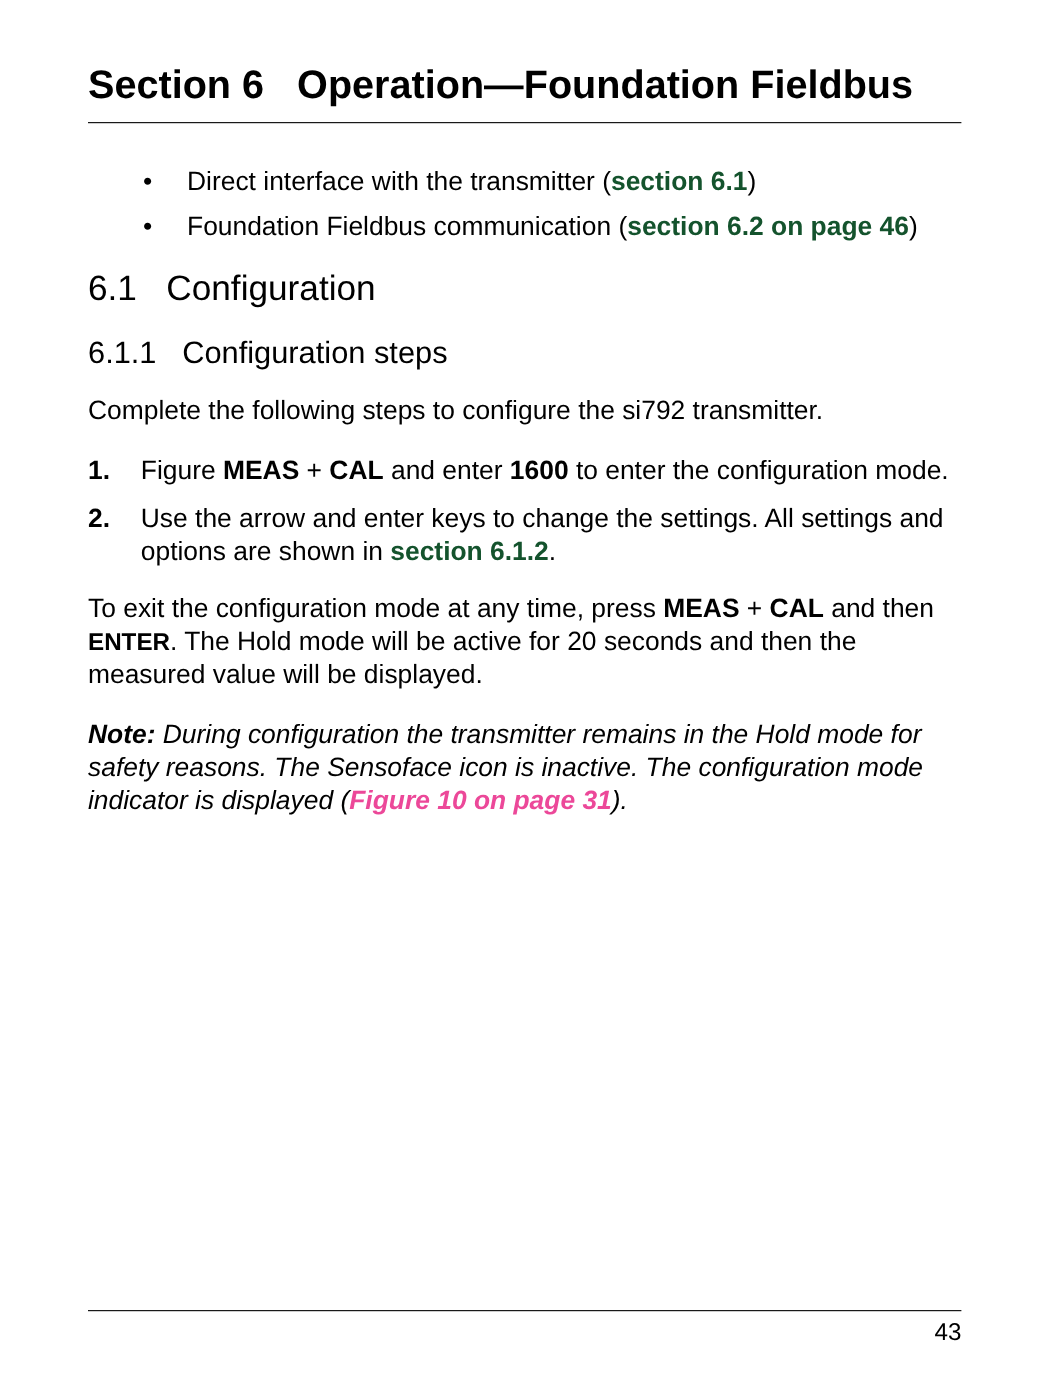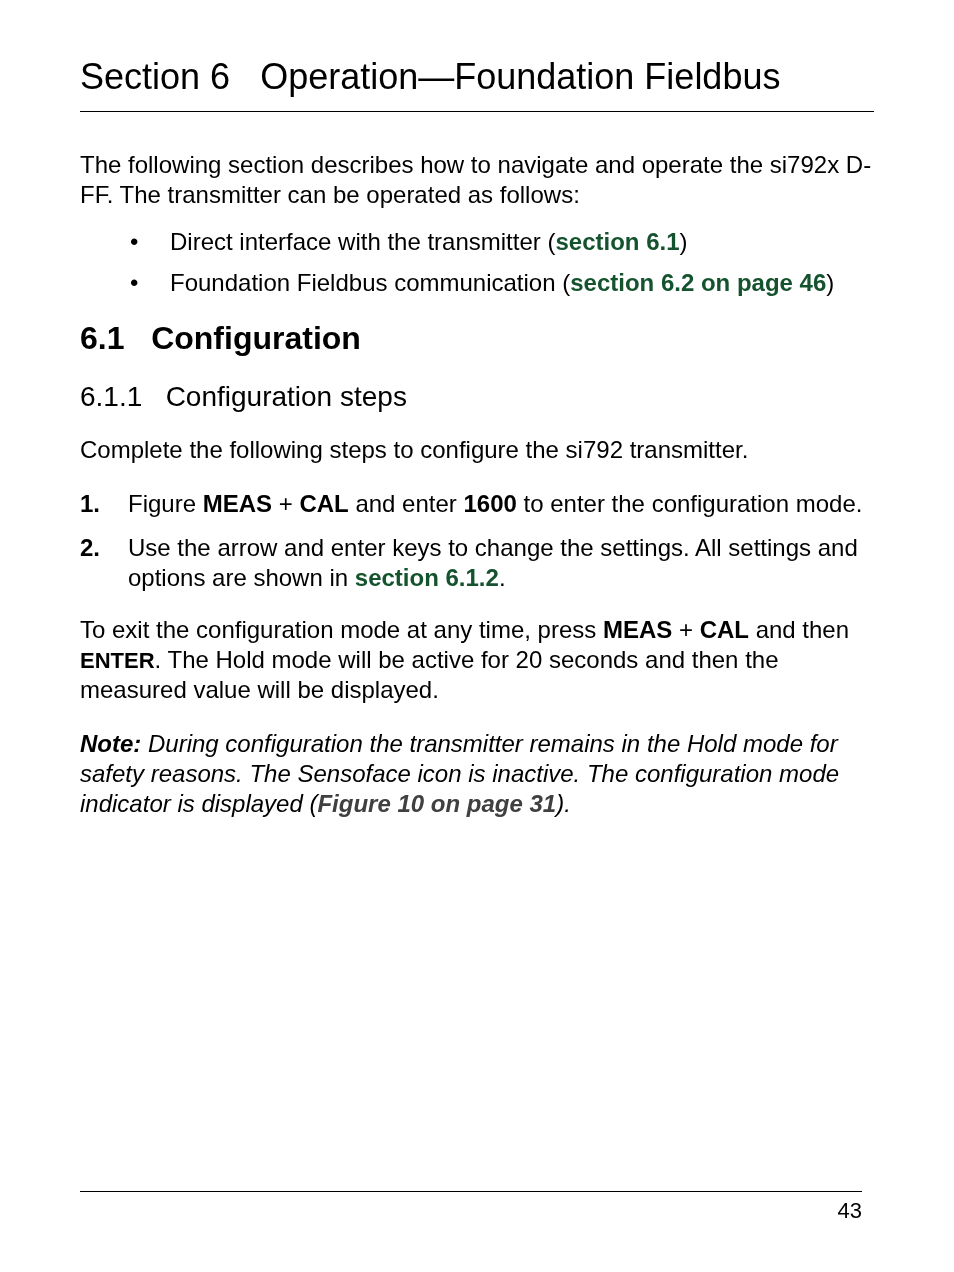--- a/index.html
+++ b/index.html
@@ -13,21 +13,21 @@
       width: 954px;
       height: 1272px;
       position: relative;
       color: #000000;
     }
     .page-content {
       padding: 54px 80px 0 80px;
     }
     .section-title {
       font-size: 36px;
-      font-weight: normal;
+      font-weight: bold;
       line-height: 1.25;
       margin-bottom: 12px;
     }
     .title-rule {
       border: none;
       border-top: 1.5px solid #000;
       margin-bottom: 38px;
     }
     .intro-para {
       font-size: 24px;
@@ -52,21 +52,21 @@
       left: 0;
       top: 0;
       font-size: 24px;
     }
     .link {
       color: #14532d;
       font-weight: bold;
     }
     .h2 {
       font-size: 32px;
-      font-weight: bold;
+      font-weight: normal;
       margin-top: 4px;
       margin-bottom: 24px;
     }
     .body-para {
       font-size: 24px;
       line-height: 1.25;
       margin-bottom: 24px;
     }
     .h3 {
       font-size: 28px;
@@ -96,54 +96,53 @@
       font-weight: bold;
     }
     .bold-italic {
       font-weight: bold;
       font-style: italic;
     }
     .italic {
       font-style: italic;
     }
     .link-italic {
-      color: #404040;
+      color: #ec4899;
       font-weight: bold;
       font-style: italic;
     }
     .small-caps {
       font-weight: bold;
       font-size: 22px;
     }
     .footer {
       position: absolute;
       bottom: 48px;
       left: 80px;
-      right: 92px;
+      right: 80px;
     }
     .footer-rule {
       border: none;
       border-top: 1px solid #000;
       margin-bottom: 6px;
     }
     .page-number {
       text-align: right;
       font-size: 22px;
     }
   </style>
 </head>
 <body>
 
 <div class="page-content">
   <h1 class="section-title">
     <span>Section 6</span>&nbsp;&nbsp;&nbsp;<span>Operation—Foundation Fieldbus</span>
   </h1>
   <hr class="title-rule">
 
-  <p class="intro-para">The following section describes how to navigate and operate the si792x D-FF. The transmitter can be operated as follows:</p>
 
   <ul class="bullet-list">
     <li>
       <span>Direct interface with the transmitter (</span><span class="link">section 6.1</span><span>)</span>
     </li>
     <li>
       <span>Foundation Fieldbus communication (</span><span class="link">section 6.2 on page 46</span><span>)</span>
     </li>
   </ul>
 

